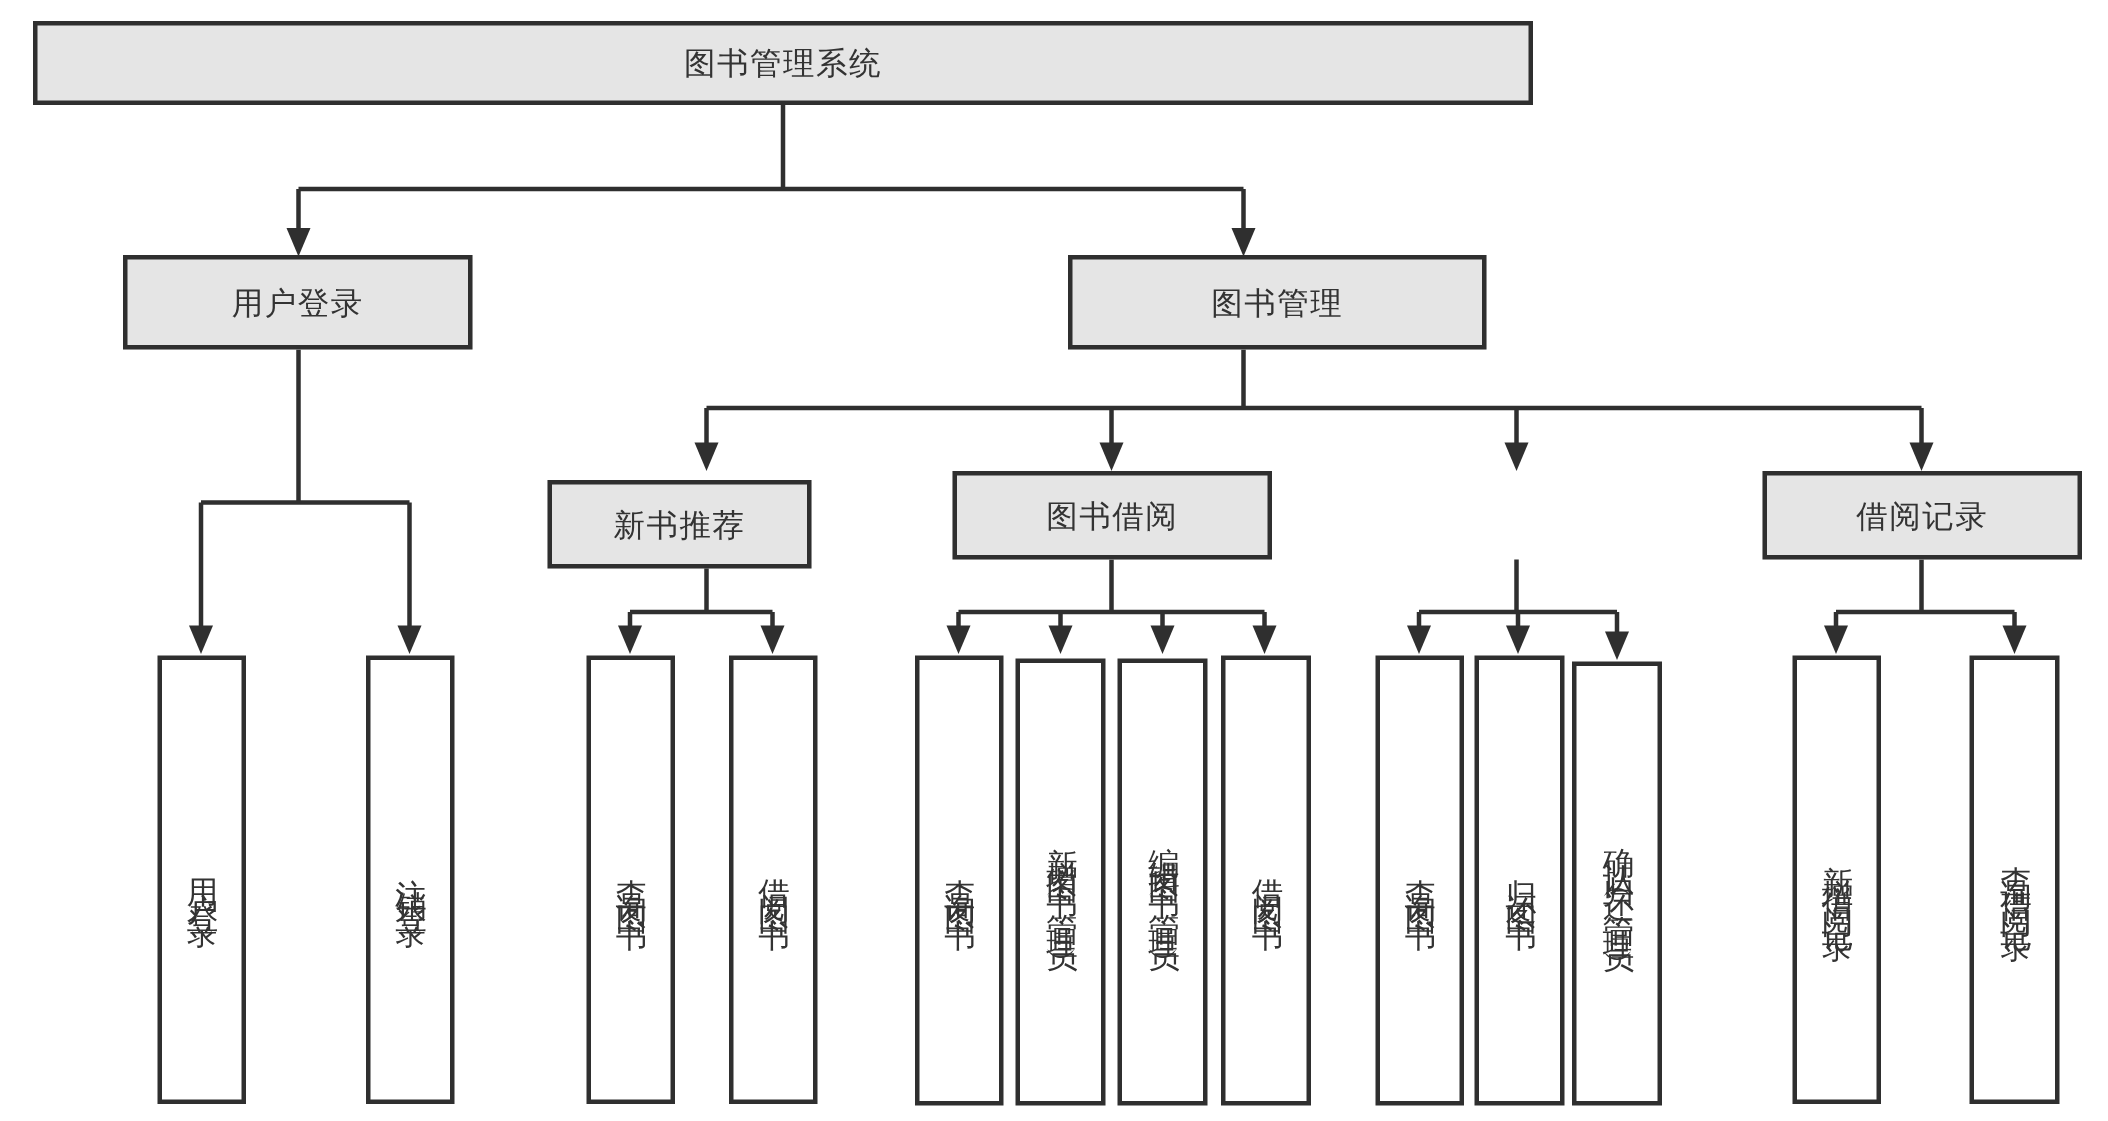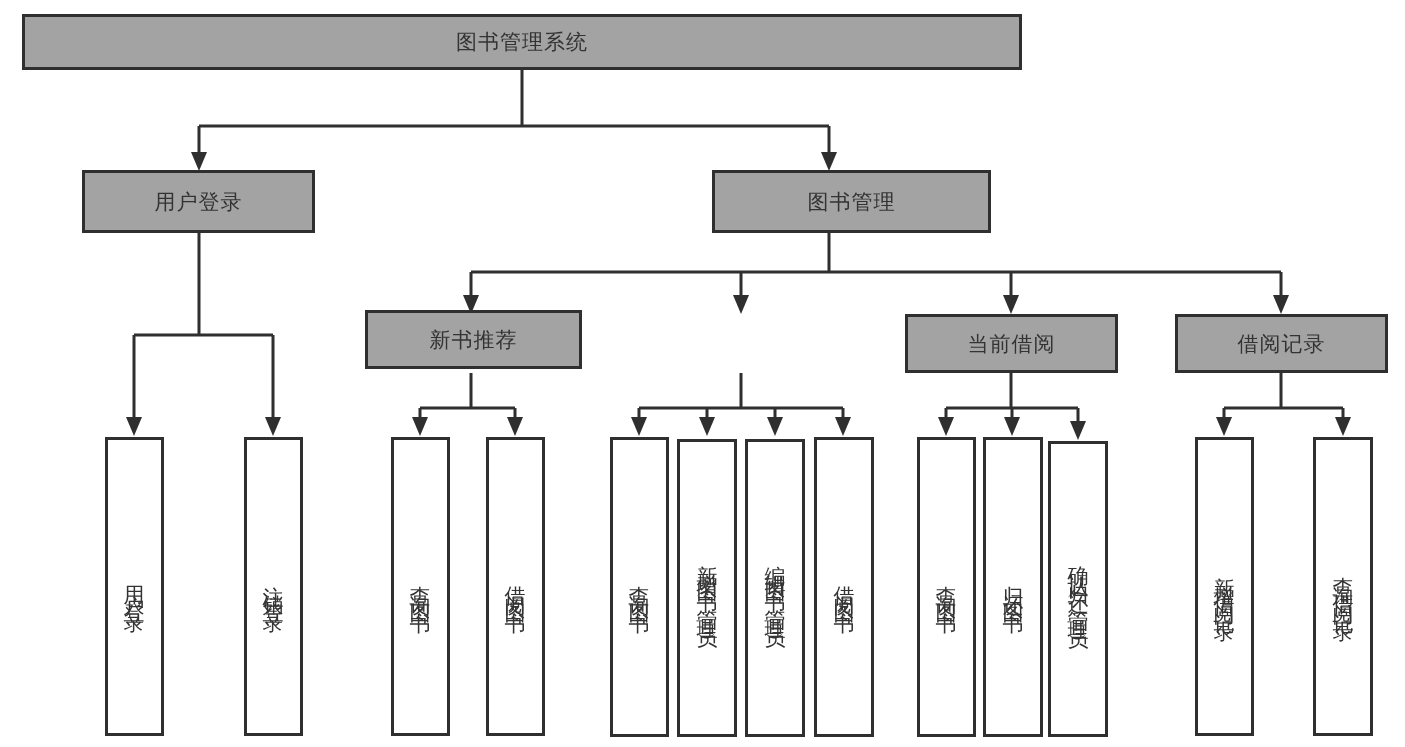--- a/index.html
+++ b/index.html
@@ -17,21 +17,21 @@
   }
   .connectors {
     position: absolute;
     left: 0;
     top: 0;
     z-index: 1;
   }
   .hbox {
     position: absolute;
     box-sizing: border-box;
-    background: #a3a3a3;
+    background: #e5e5e5;
     border: 3px solid #2f2f2f;
     display: flex;
     align-items: center;
     justify-content: center;
     font-size: 21px;
     letter-spacing: 1px;
     color: #333333;
     z-index: 2;
     white-space: nowrap;
   }
@@ -95,22 +95,22 @@
       <path d="M1216 417 h16 l-8 19 z"></path>
       <path d="M1335 417 h16 l-8 19 z"></path>
     </g>
   </svg>
 
   <div class="hbox" style="left:22px; top:14px; width:1000px; height:56px;">图书管理系统</div>
 
   <div class="hbox" style="left:82px; top:170px; width:233px; height:63px;">用户登录</div>
   <div class="hbox" style="left:712px; top:170px; width:279px; height:63px;">图书管理</div>
 
-  <div class="hbox" style="left:365px; top:310px; width:217px; height:59px;">新书推荐</div>
-  <div class="hbox" style="left:905px; top:314px; width:213px; height:59px;">当前借阅</div>
+  <div class="hbox" style="left:365px; top:320px; width:176px; height:59px;">新书推荐</div>
+  <div class="hbox" style="left:635px; top:314px; width:213px; height:59px;">图书借阅</div>
   <div class="hbox" style="left:1175px; top:314px; width:213px; height:59px;">借阅记录</div>
 
   <div class="vbox" style="left:105px; top:437px; width:59px; height:299px;">用户登录</div>
   <div class="vbox" style="left:244px; top:437px; width:59px; height:299px;">注销登录</div>
 
   <div class="vbox" style="left:391px; top:437px; width:59px; height:299px;">查询图书</div>
   <div class="vbox" style="left:486px; top:437px; width:59px; height:299px;">借阅图书</div>
 
   <div class="vbox" style="left:610px; top:437px; width:59px; height:300px;">查询图书</div>
   <div class="vbox" style="left:677px; top:439px; width:60px; height:298px;">新增图书（管理员）</div>

